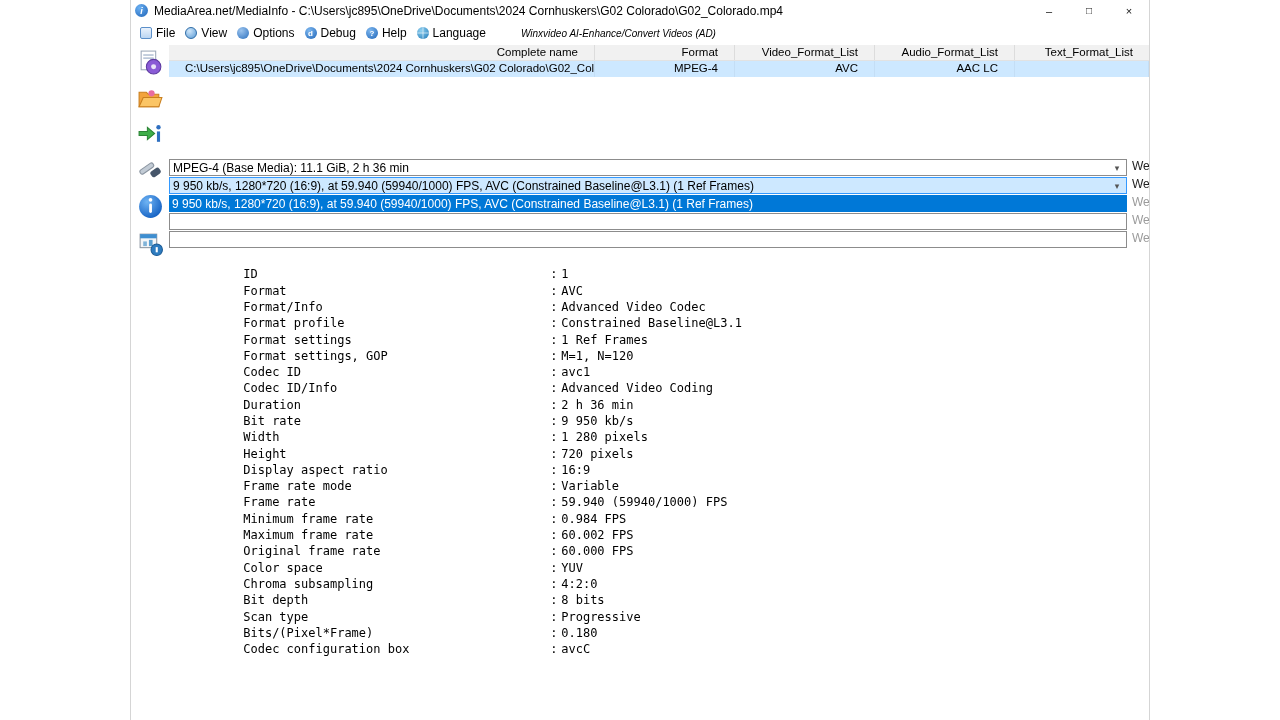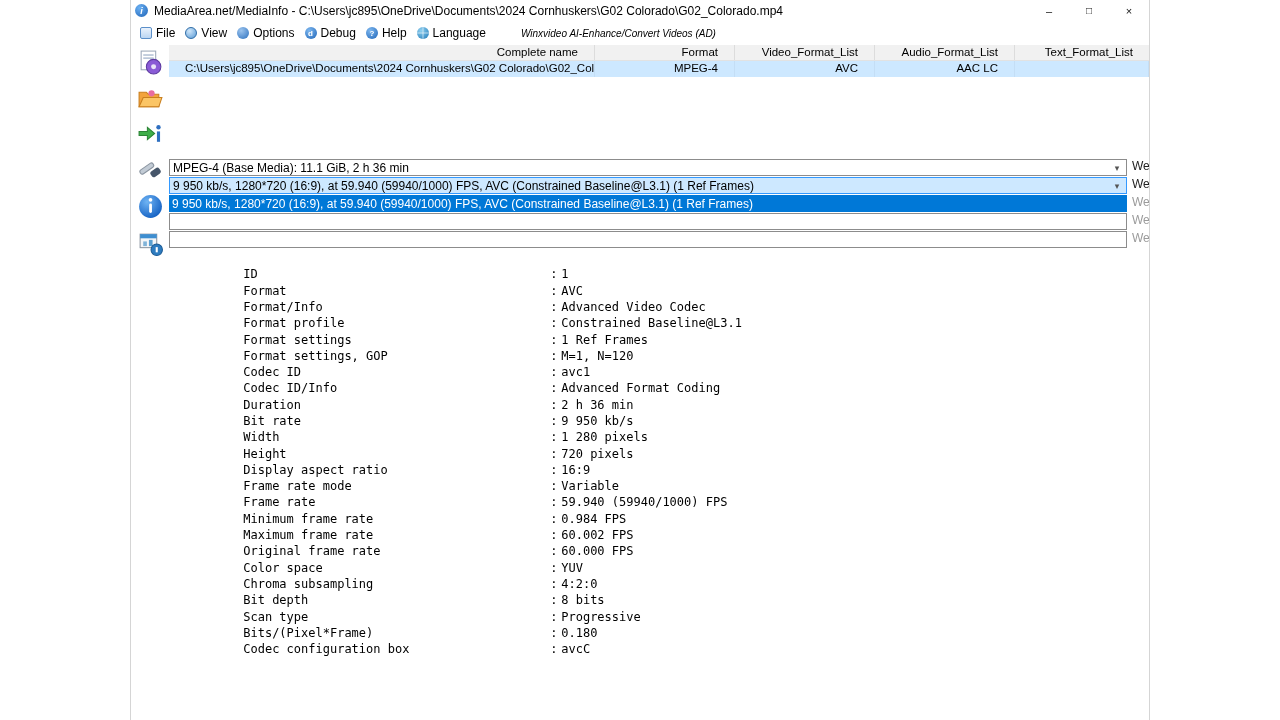--- a/index.html
+++ b/index.html
@@ -251,21 +251,21 @@
 
         <div class="drow">
           <span class="dk">Format settings, GOP</span><span class="dc">:</span><span class="dv">M=1, N=120</span>
         </div>
 
         <div class="drow">
           <span class="dk">Codec ID</span><span class="dc">:</span><span class="dv">avc1</span>
         </div>
 
         <div class="drow">
-          <span class="dk">Codec ID/Info</span><span class="dc">:</span><span class="dv">Advanced Format Coding</span>
+          <span class="dk">Codec ID/Info</span><span class="dc">:</span><span class="dv">Advanced Video Coding</span>
         </div>
 
         <div class="drow">
           <span class="dk">Duration</span><span class="dc">:</span><span class="dv">2 h 36 min</span>
         </div>
 
         <div class="drow">
           <span class="dk">Bit rate</span><span class="dc">:</span><span class="dv">9 950 kb/s</span>
         </div>
 

